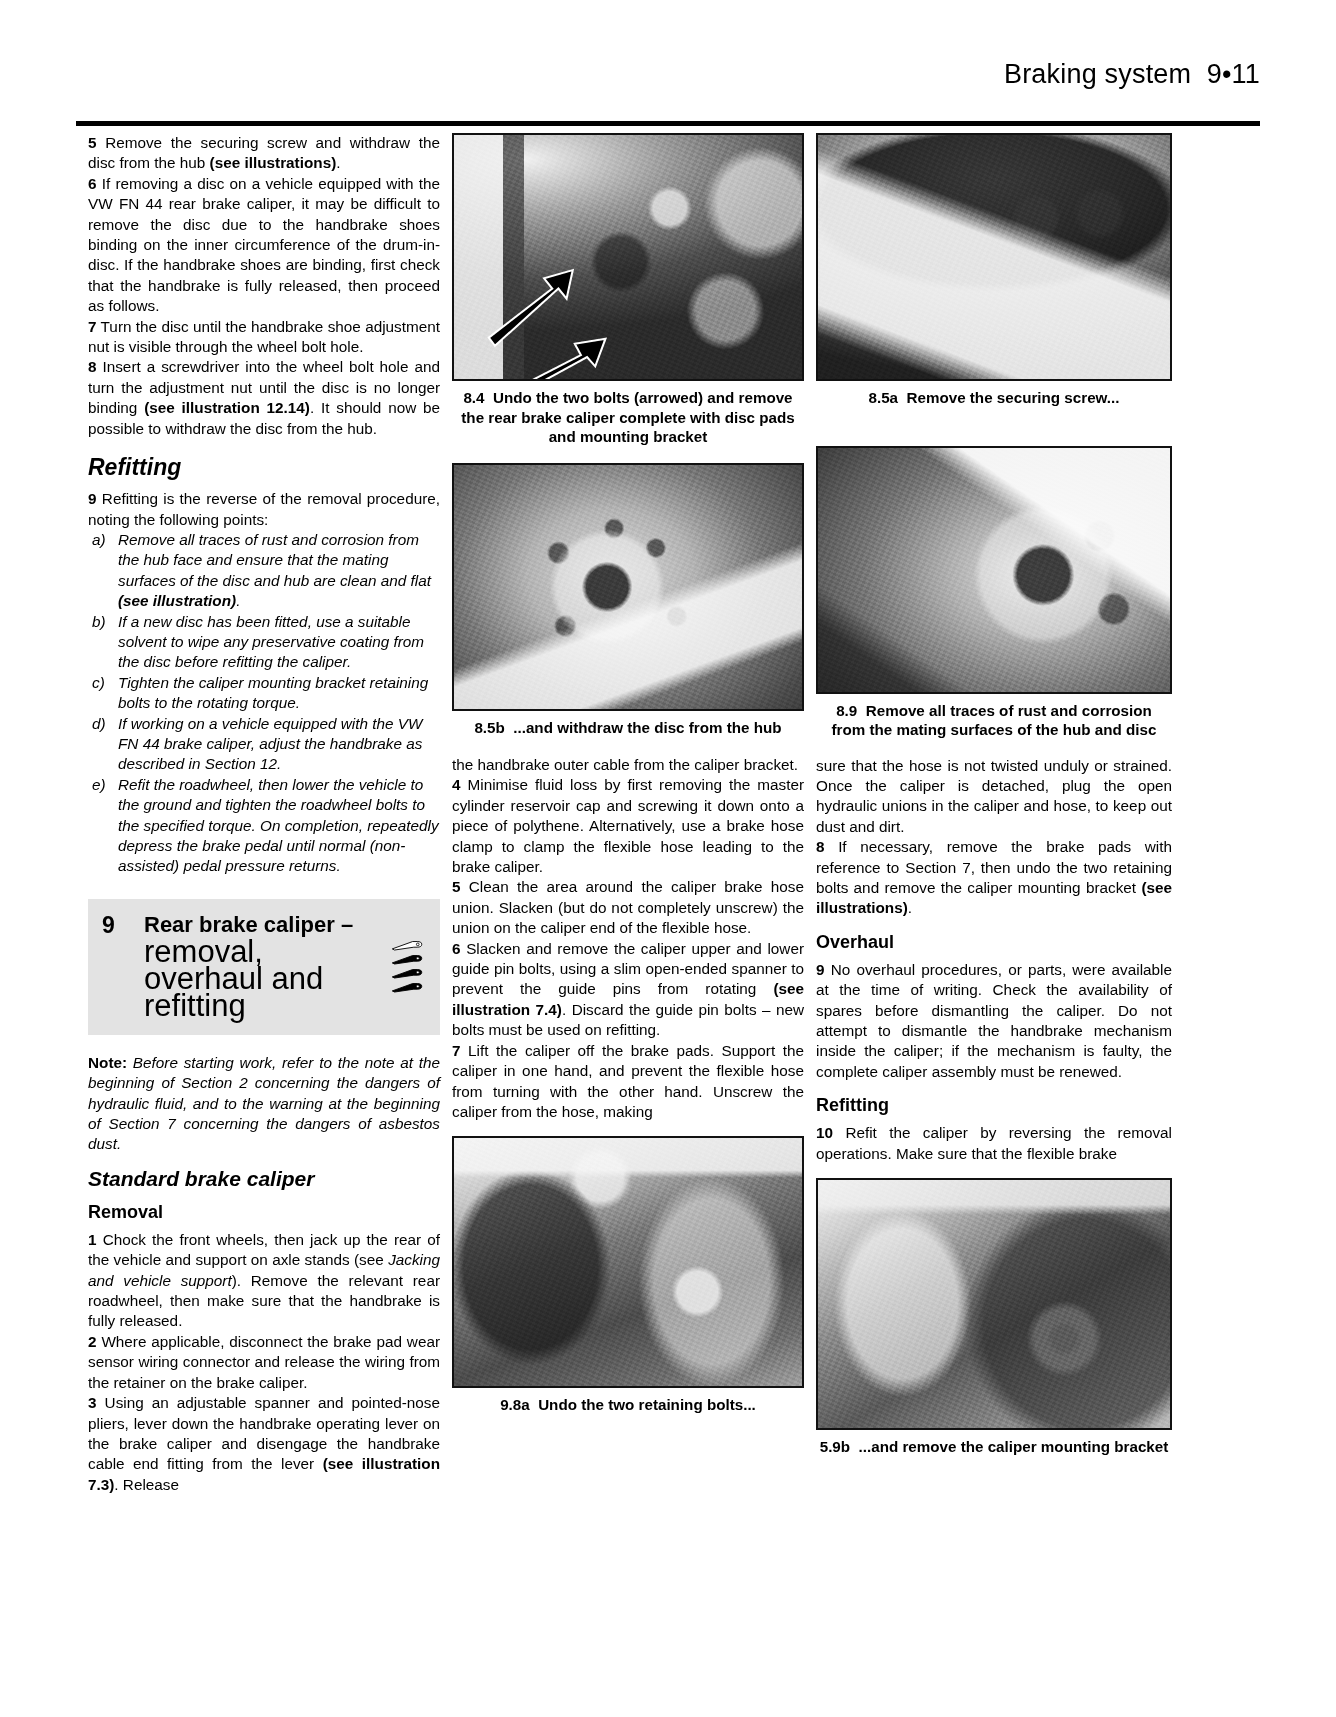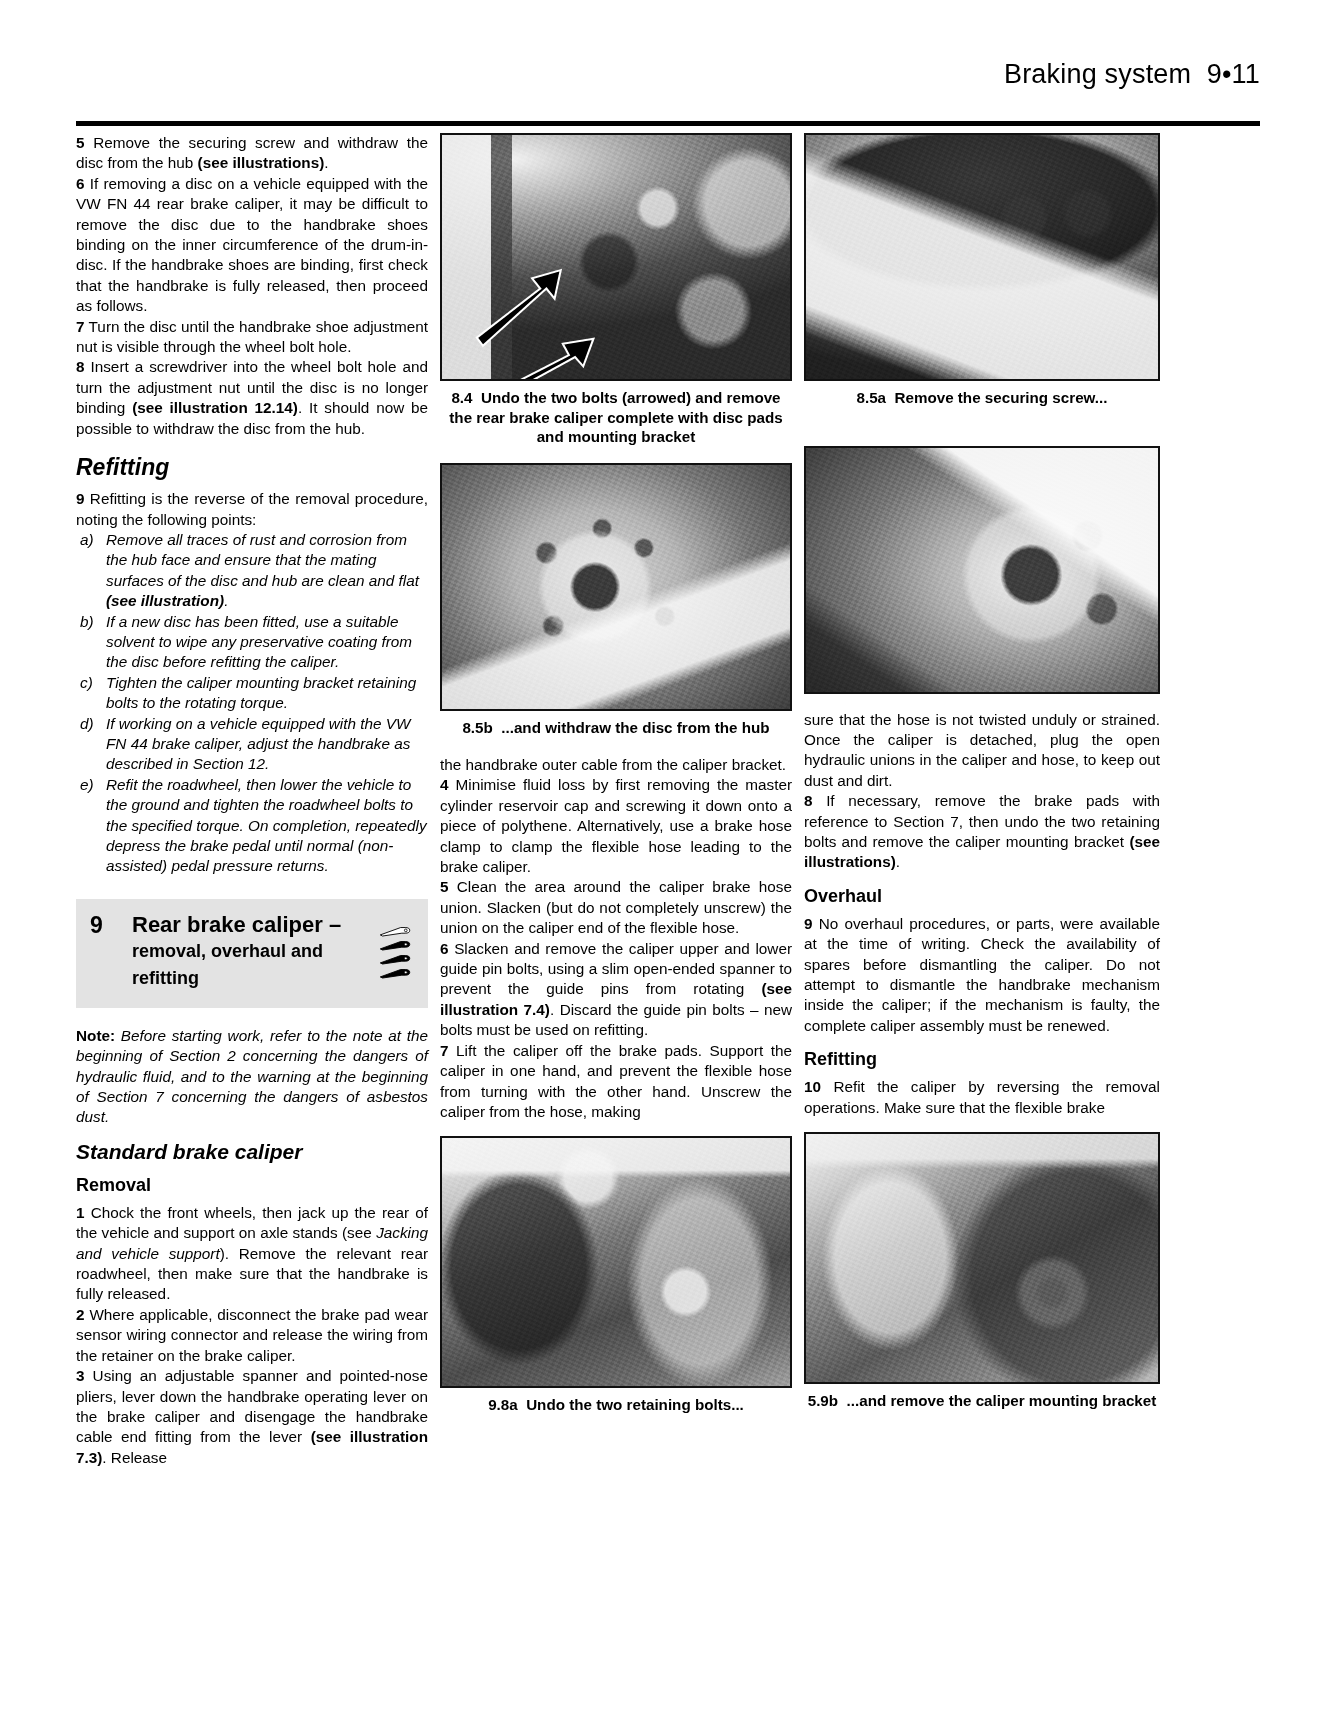--- a/index.html
+++ b/index.html
@@ -25,21 +25,21 @@
     display:inline-block;
   }
   .header-title .pg { font-weight:400; }
   .header-rule {
     position:absolute; top:108px; left:76px; right:76px;
     height:5px; background:#000;
   }
 
   
   .columns {
-    position:absolute; top:120px; left:76px; width:1184px; height:1560px;
+    position:absolute; top:120px; left:88px; width:1184px; height:1560px;
   }
   .col { position:absolute; top:0; width:352px; }
   .col-1 { left:0; }
   .col-2 { left:364px; }
   .col-wide-right { left:728px; width:356px; }
 
   
   p.body {
     font-size:15.3px;
     line-height:20.4px;
@@ -81,21 +81,21 @@
   }
   .section-num {
     font-size:23px; font-weight:bold; line-height:26px;
     width:42px; flex:0 0 42px;
   }
   .section-titles { flex:1 1 auto; }
   .section-title-main {
     font-size:22px; font-weight:bold; line-height:26px;
   }
   .section-title-sub {
-    font-size:18px; font-weight:700; line-height:27px;
+    font-size:31px; font-weight:400; line-height:27px;
   }
   .spanner-rating {
     flex:0 0 46px; width:46px; align-self:center;
     display:flex; flex-direction:column; align-items:center;
     gap:3px; padding-top:2px;
   }
   .spanner {
     width:34px; height:11px;
     display:block;
   }
@@ -320,20 +320,21 @@
               radial-gradient(circle at 64% 52%, rgba(250,250,250,.4) 0 24%, rgba(0,0,0,0) 27%),
               radial-gradient(circle at 80% 36%, rgba(20,20,20,.55) 0 4%, rgba(0,0,0,0) 5%),
               radial-gradient(circle at 84% 66%, rgba(20,20,20,.55) 0 4%, rgba(0,0,0,0) 5%);
               "></div>
           <div class="ph" style="background:
               linear-gradient(215deg, rgba(252,252,252,.95) 0 30%, rgba(0,0,0,0) 36%),
               linear-gradient(35deg, rgba(25,25,25,.65) 0 14%, rgba(0,0,0,0) 22%);
               "></div>
           <div class="grain"></div>
         </div>
+        <div class="fig-cap"><b>8.9</b>&nbsp;&nbsp;<b>Remove all traces of rust and corrosion from the mating surfaces of the hub and disc</b></div>
       </div>
 
       <div style="height:16px"></div>
 
       <p class="body">sure that the hose is not twisted unduly or strained. Once the caliper is detached, plug the open hydraulic unions in the caliper and hose, to keep out dust and dirt.</p>
 
       <p class="body"><span class="num">8</span> <span>If necessary, remove the brake pads with reference to Section 7, then undo the two retaining bolts and remove the caliper mounting bracket </span><b>(see illustrations)</b><span>.</span></p>
 
       <h4 class="minihead">Overhaul</h4>
 

